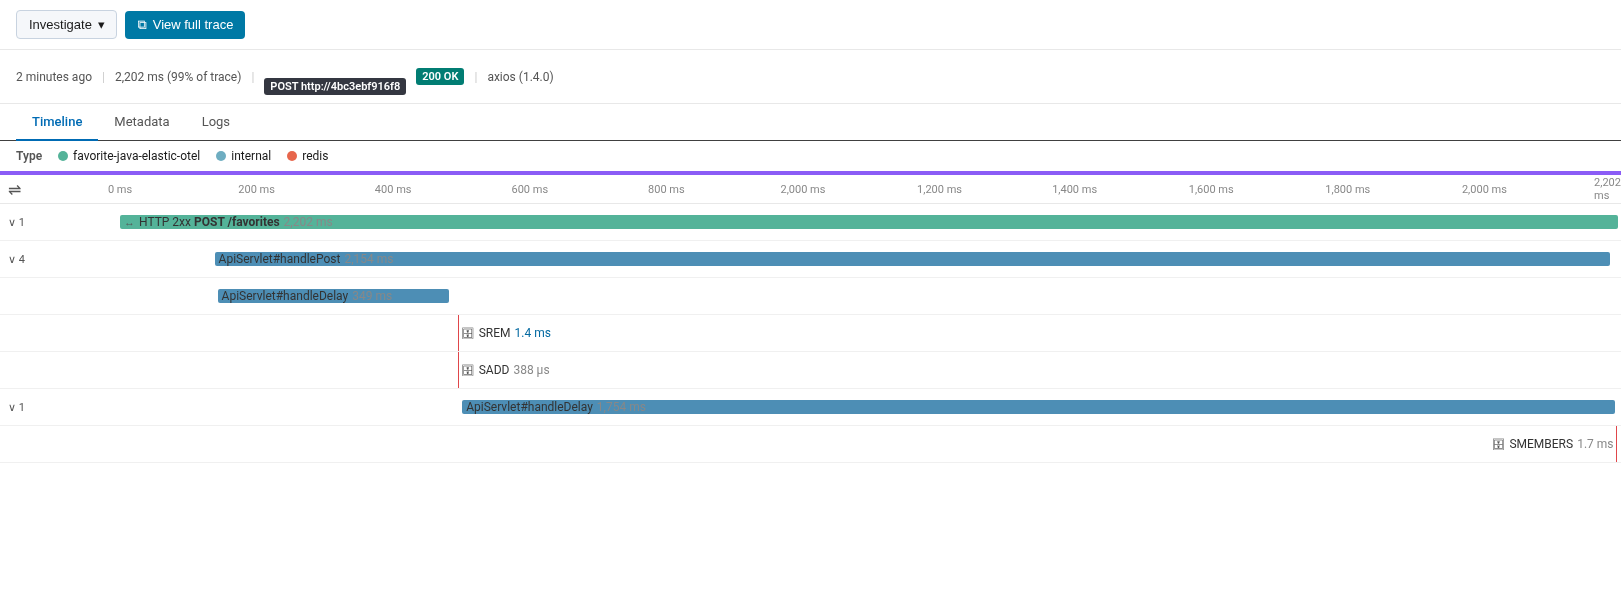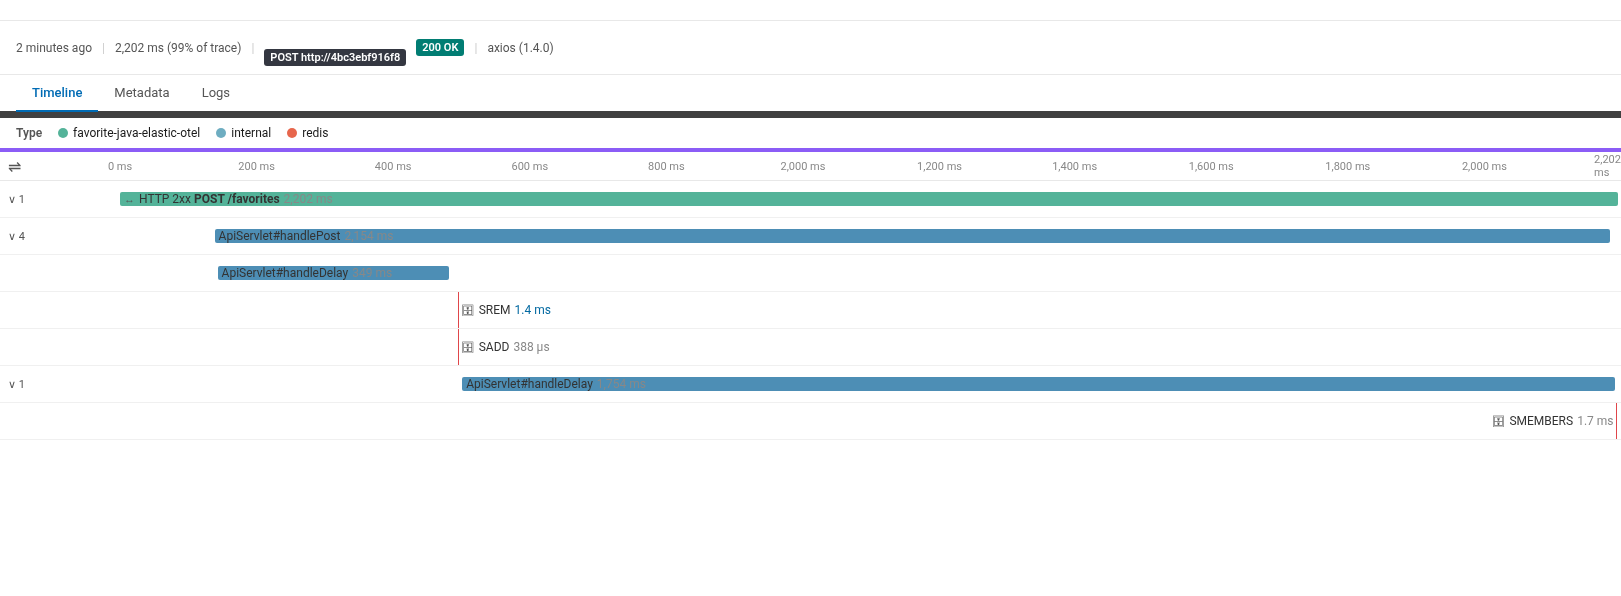--- a/index.html
+++ b/index.html
@@ -114,21 +114,21 @@
       border-radius: 3px;
       padding: 2px 6px;
       font-size: 11px;
       font-weight: 600;
     }
 
     .tabs {
       display: flex;
       gap: 0;
       padding: 0 16px;
-      border-bottom: 7px solid #404040;
+      border-bottom: 1px solid #404040;
     }
 
     .tab {
       padding: 10px 16px;
       cursor: pointer;
       font-size: 13px;
       color: #555;
       border-bottom: 2px solid transparent;
       margin-bottom: -1px;
     }
@@ -245,20 +245,30 @@
       cursor: pointer;
       color: #555;
       font-size: 11px;
       margin-right: 2px;
     }
   </style>
 </head>
 <body>
 
 <div class="header">
+  <div class="header-right">
+    <button class="btn-investigate">
+      <span>Investigate</span>
+      <span>▾</span>
+    </button>
+    <button class="btn-view-trace">
+      <span>⧉</span>
+      <span>View full trace</span>
+    </button>
+  </div>
 </div>
 
 <div class="meta-bar">
   <span>2 minutes ago</span>
   <span class="meta-sep">|</span>
   <span>2,202 ms (99% of trace)</span>
   <span class="meta-sep">|</span>
   <span class="badge-method">POST http://4bc3ebf916f8</span>
   <span class="badge-status">200 OK</span>
   <span class="meta-sep">|</span>

